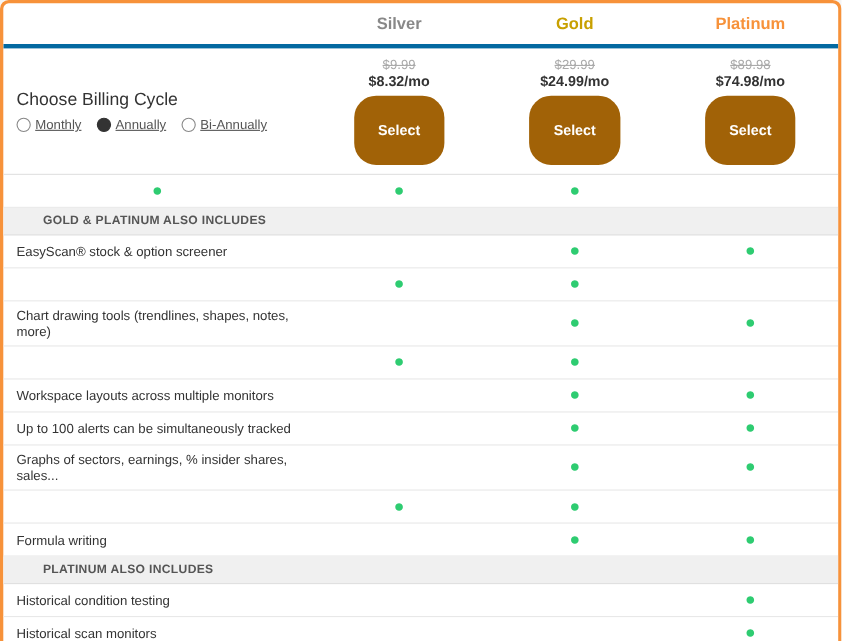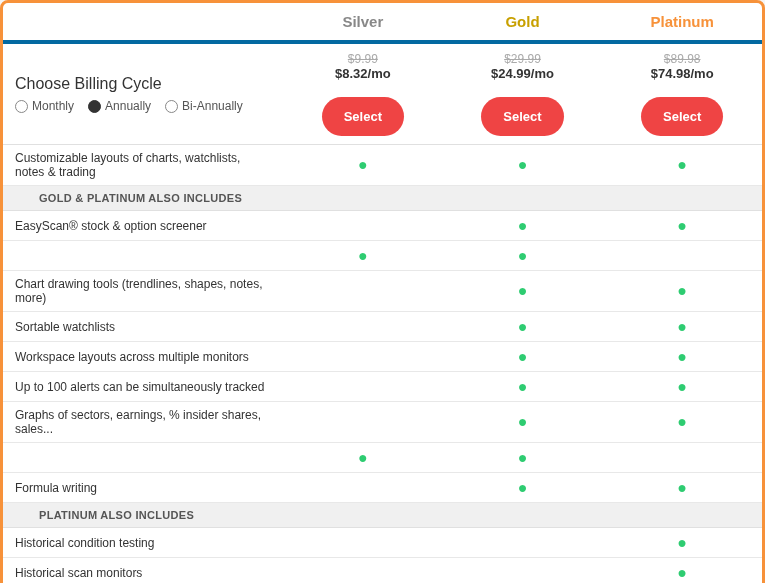--- a/index.html
+++ b/index.html
@@ -60,20 +60,21 @@
       gap: 14px;
       align-items: center;
       font-size: 12px;
       color: #555;
     }
     .billing-options label {
       display: flex;
       align-items: center;
       gap: 4px;
       cursor: pointer;
+      text-decoration: underline;
     }
     .radio-circle {
       width: 13px;
       height: 13px;
       border-radius: 50%;
       border: 1.5px solid #888;
       display: inline-block;
     }
     .radio-circle.filled {
       background: #333;
@@ -85,28 +86,28 @@
     }
     .price-old {
       text-decoration: line-through;
       color: #aaa;
       font-size: 12px;
     }
     .price-new {
       color: #333;
       font-size: 13px;
       font-weight: bold;
-      margin-bottom: 16px;
+      margin-bottom: 6px;
     }
     .select-btn {
-      background: #ef4444;
+      background: #a16207;
       color: #fff;
       border: none;
       border-radius: 20px;
-      padding: 12px 22px;
+      padding: 24px 22px;
       font-size: 13px;
       font-weight: bold;
       cursor: pointer;
       display: block;
       margin: 0 auto;
       min-width: 80px;
       text-align: right;
     }
 
     
@@ -192,21 +193,20 @@
       </div>
       <div class="price-cell">
         <div class="price-old">$89.98</div>
         <div class="price-new">$74.98/mo</div>
         <button class="select-btn">Select</button>
       </div>
     </div>
 
     <div id="features-container">
         <div class="feature-row">
-          <div class="feature-label">Customizable layouts of charts, watchlists, notes &amp; trading</div>
           <div class="feature-dot">●</div>
           <div class="feature-dot">●</div>
           <div class="feature-dot">●</div>
         </div>
         <div class="section-header">
           <div class="section-header-label">GOLD &amp; PLATINUM ALSO INCLUDES</div>
         </div>
         <div class="feature-row">
           <div class="feature-label">EasyScan® stock &amp; option screener</div>
           <div class="feature-empty"></div>
@@ -218,21 +218,20 @@
           <div class="feature-dot">●</div>
           <div class="feature-dot">●</div>
         </div>
         <div class="feature-row">
           <div class="feature-label">Chart drawing tools (trendlines, shapes, notes, more)</div>
           <div class="feature-empty"></div>
           <div class="feature-dot">●</div>
           <div class="feature-dot">●</div>
         </div>
         <div class="feature-row">
-          <div class="feature-label">Sortable watchlists</div>
           <div class="feature-empty"></div>
           <div class="feature-dot">●</div>
           <div class="feature-dot">●</div>
         </div>
         <div class="feature-row">
           <div class="feature-label">Workspace layouts across multiple monitors</div>
           <div class="feature-empty"></div>
           <div class="feature-dot">●</div>
           <div class="feature-dot">●</div>
         </div>

